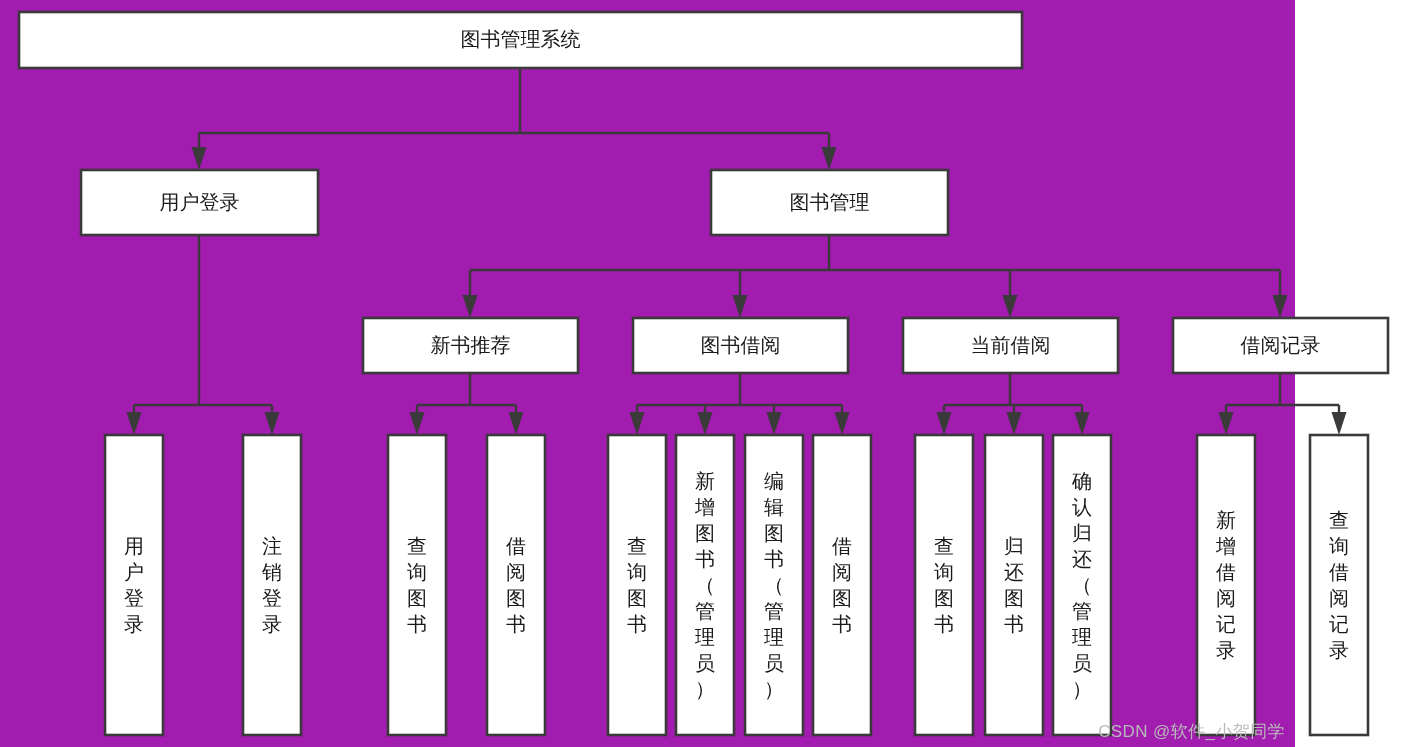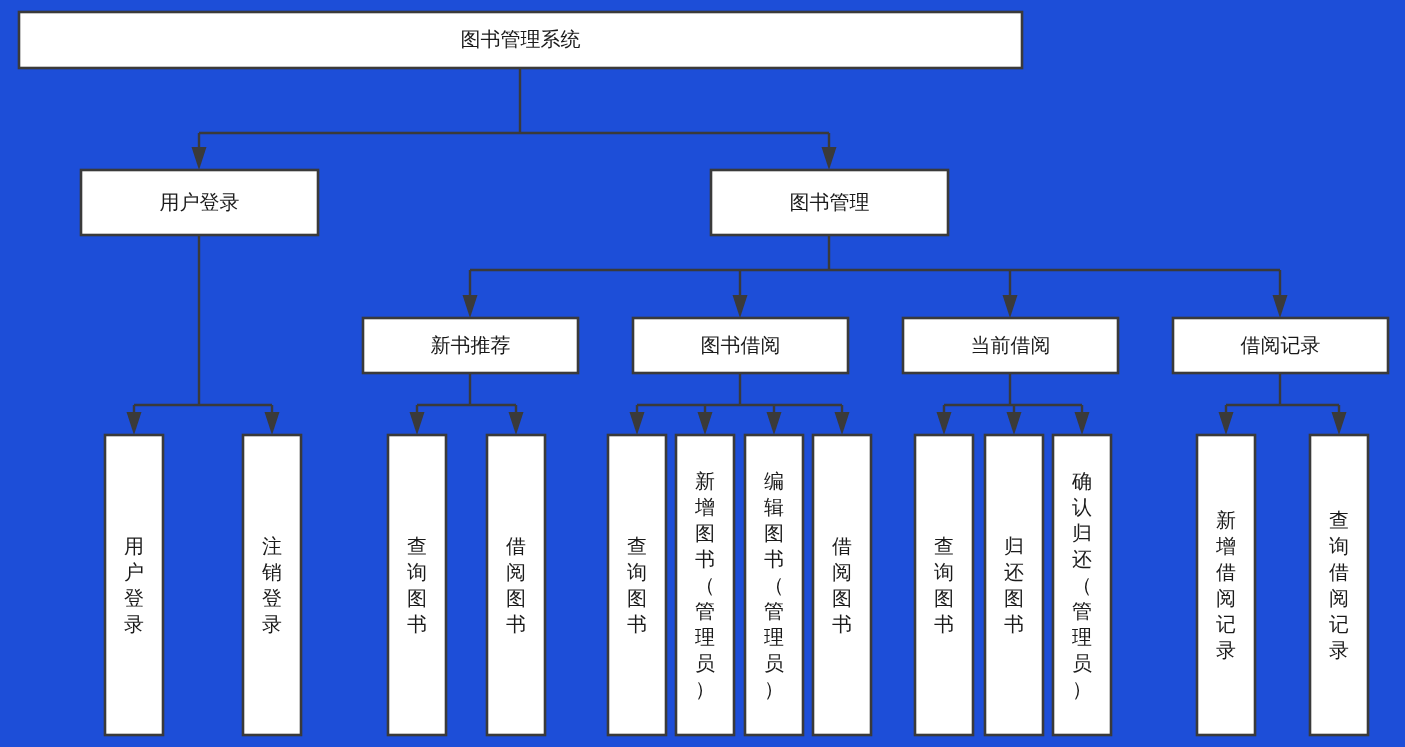--- a/index.html
+++ b/index.html
@@ -9,23 +9,23 @@
     background: #ffffff;
   }
   body {
     width: 1405px;
     height: 747px;
     overflow: hidden;
     font-family: "Liberation Sans", "DejaVu Sans", sans-serif;
   }
   #diagram-root {
     position: relative;
-    width: 1405px;
+    width: 1295px;
     height: 747px;
-    background: #1d4ed8;
+    background: #a21caf;
   }
   svg#diagram-svg {
     position: absolute;
     top: 0;
     left: 0;
     width: 1405px;
     height: 747px;
     display: block;
   }
   .node-box {
@@ -255,13 +255,14 @@
         <g>
           <rect x="1197" y="435" width="58" height="300" class="node-box"></rect>
           <text x="1226" y="527.28" class="node-label-vertical"><tspan x="1226" dy="0">新</tspan><tspan x="1226" dy="26">增</tspan><tspan x="1226" dy="26">借</tspan><tspan x="1226" dy="26">阅</tspan><tspan x="1226" dy="26">记</tspan><tspan x="1226" dy="26">录</tspan></text>
         </g>
         <g>
           <rect x="1310" y="435" width="58" height="300" class="node-box"></rect>
           <text x="1339" y="527.28" class="node-label-vertical"><tspan x="1339" dy="0">查</tspan><tspan x="1339" dy="26">询</tspan><tspan x="1339" dy="26">借</tspan><tspan x="1339" dy="26">阅</tspan><tspan x="1339" dy="26">记</tspan><tspan x="1339" dy="26">录</tspan></text>
         </g>
       </g>
   </svg>
+  <div class="watermark-text">CSDN @软件_小贺同学</div>
 </div>
 
 </body></html>

